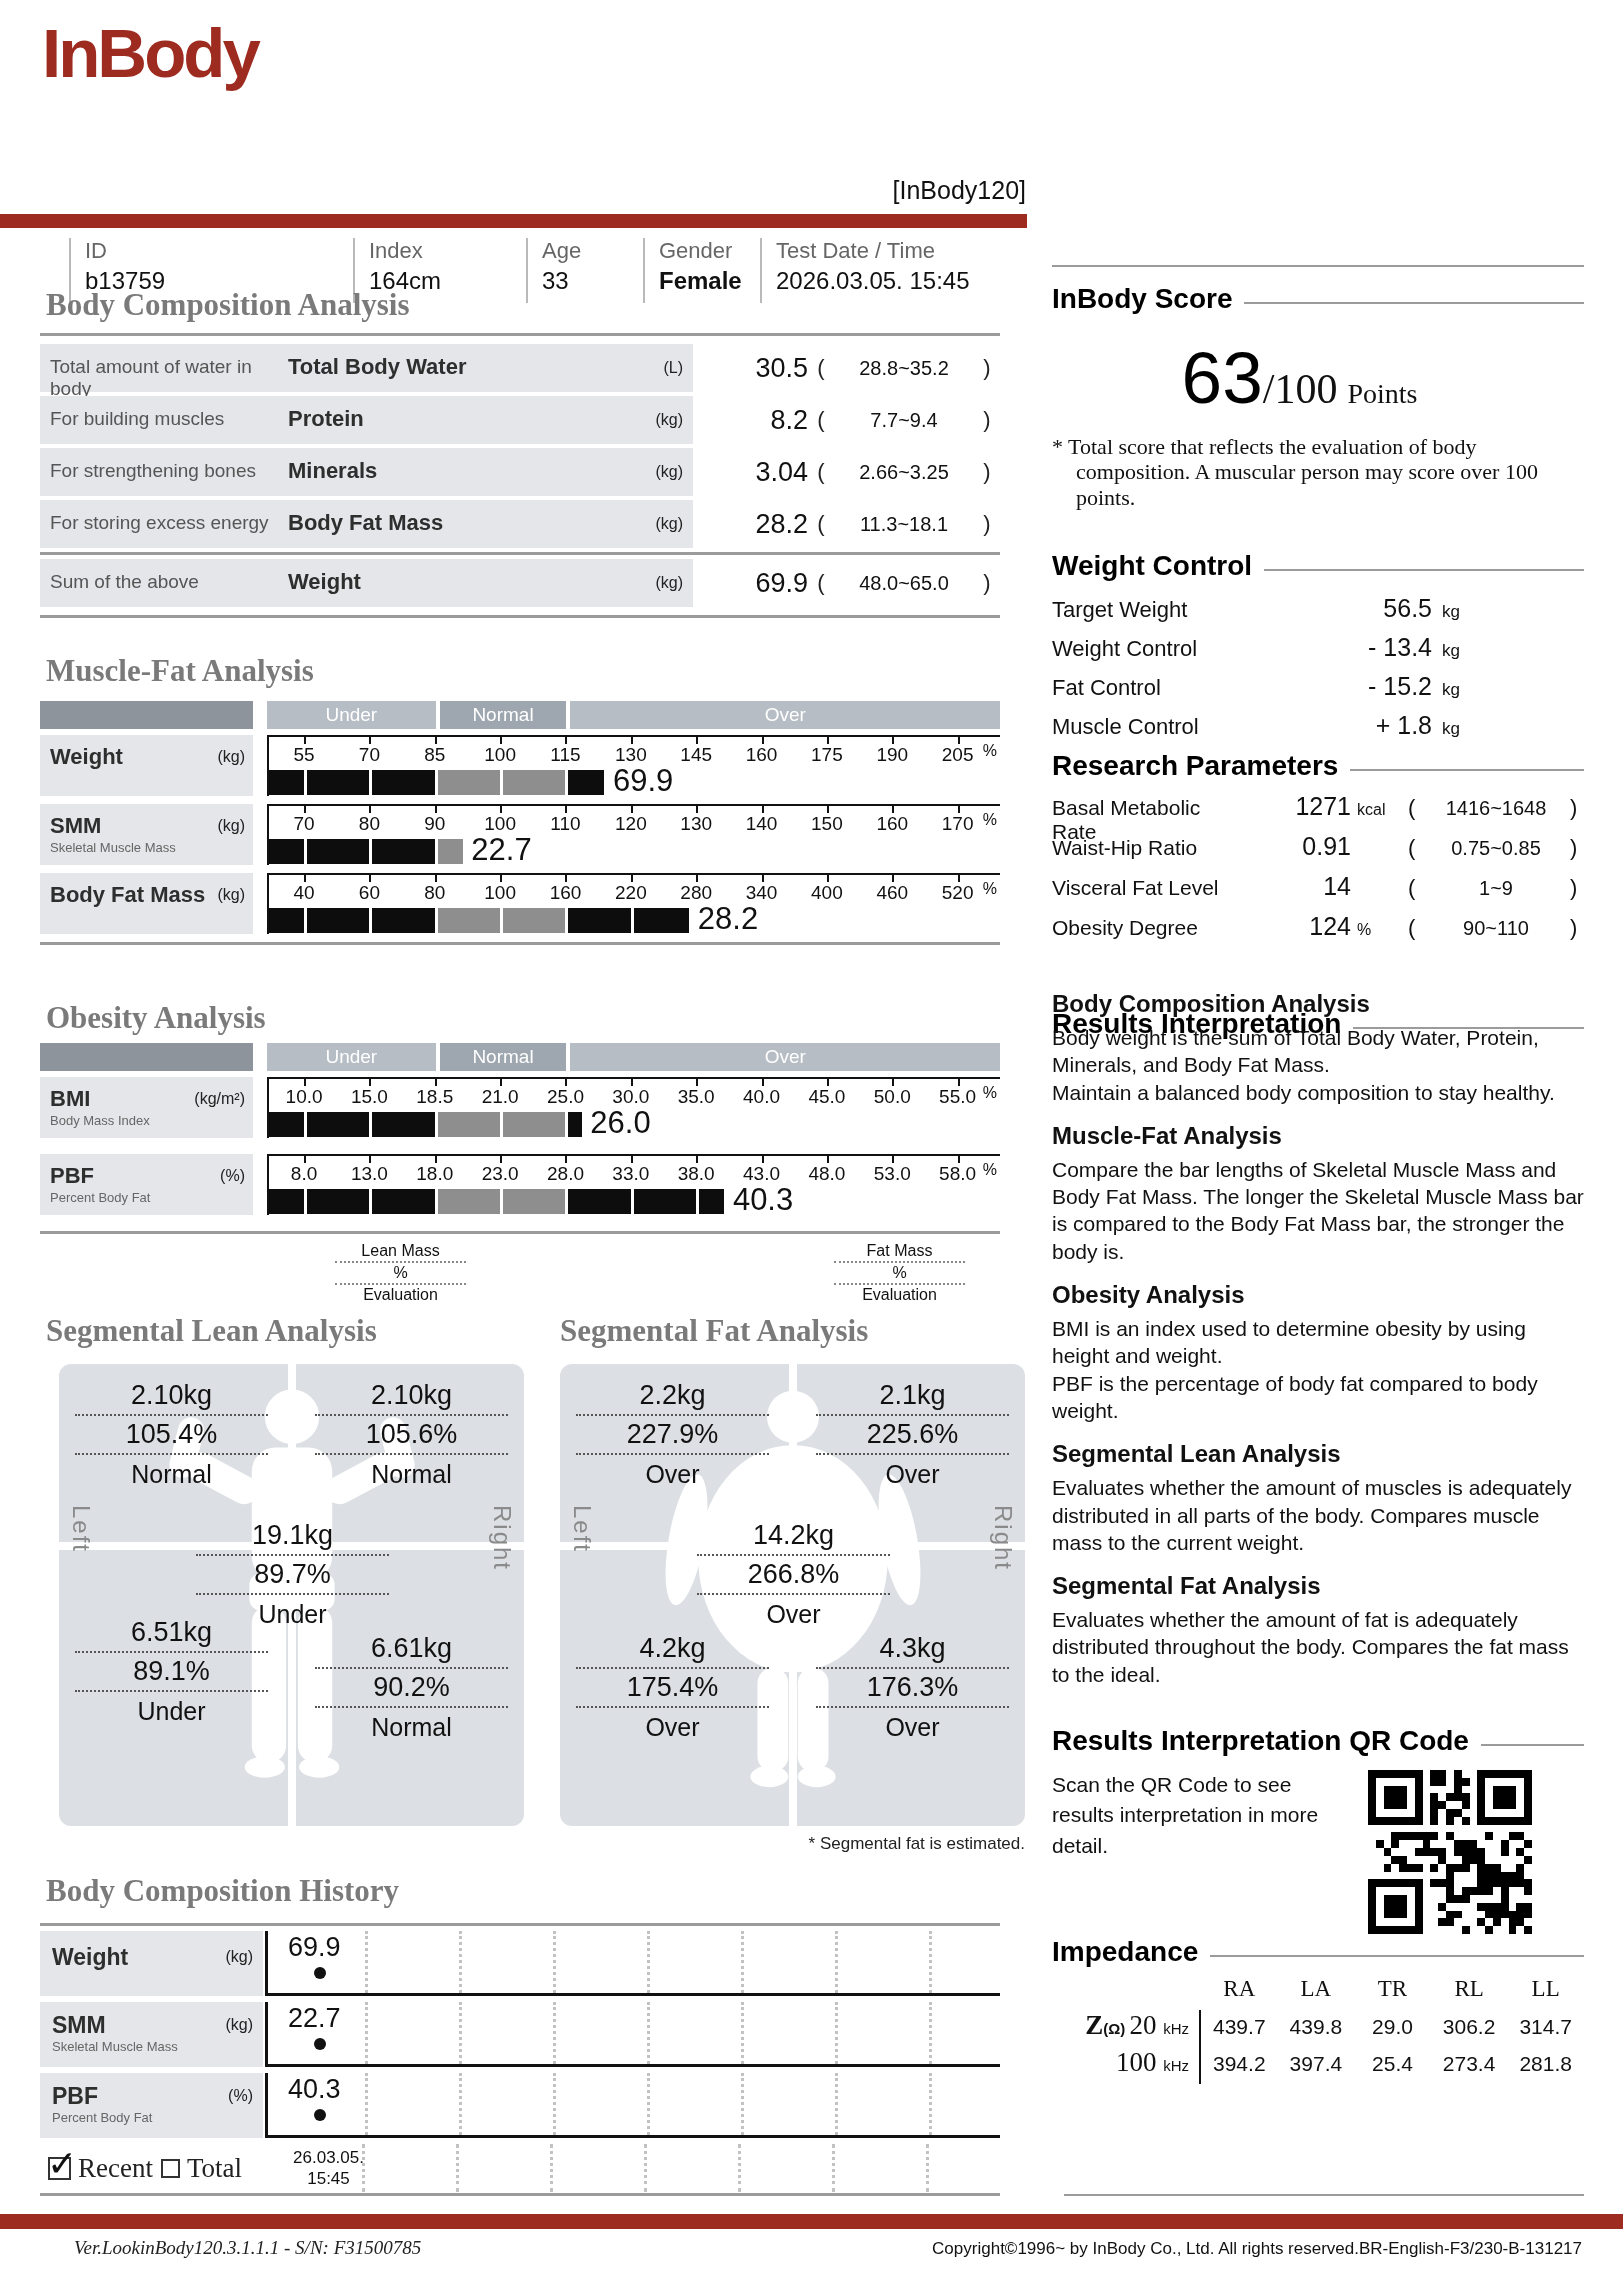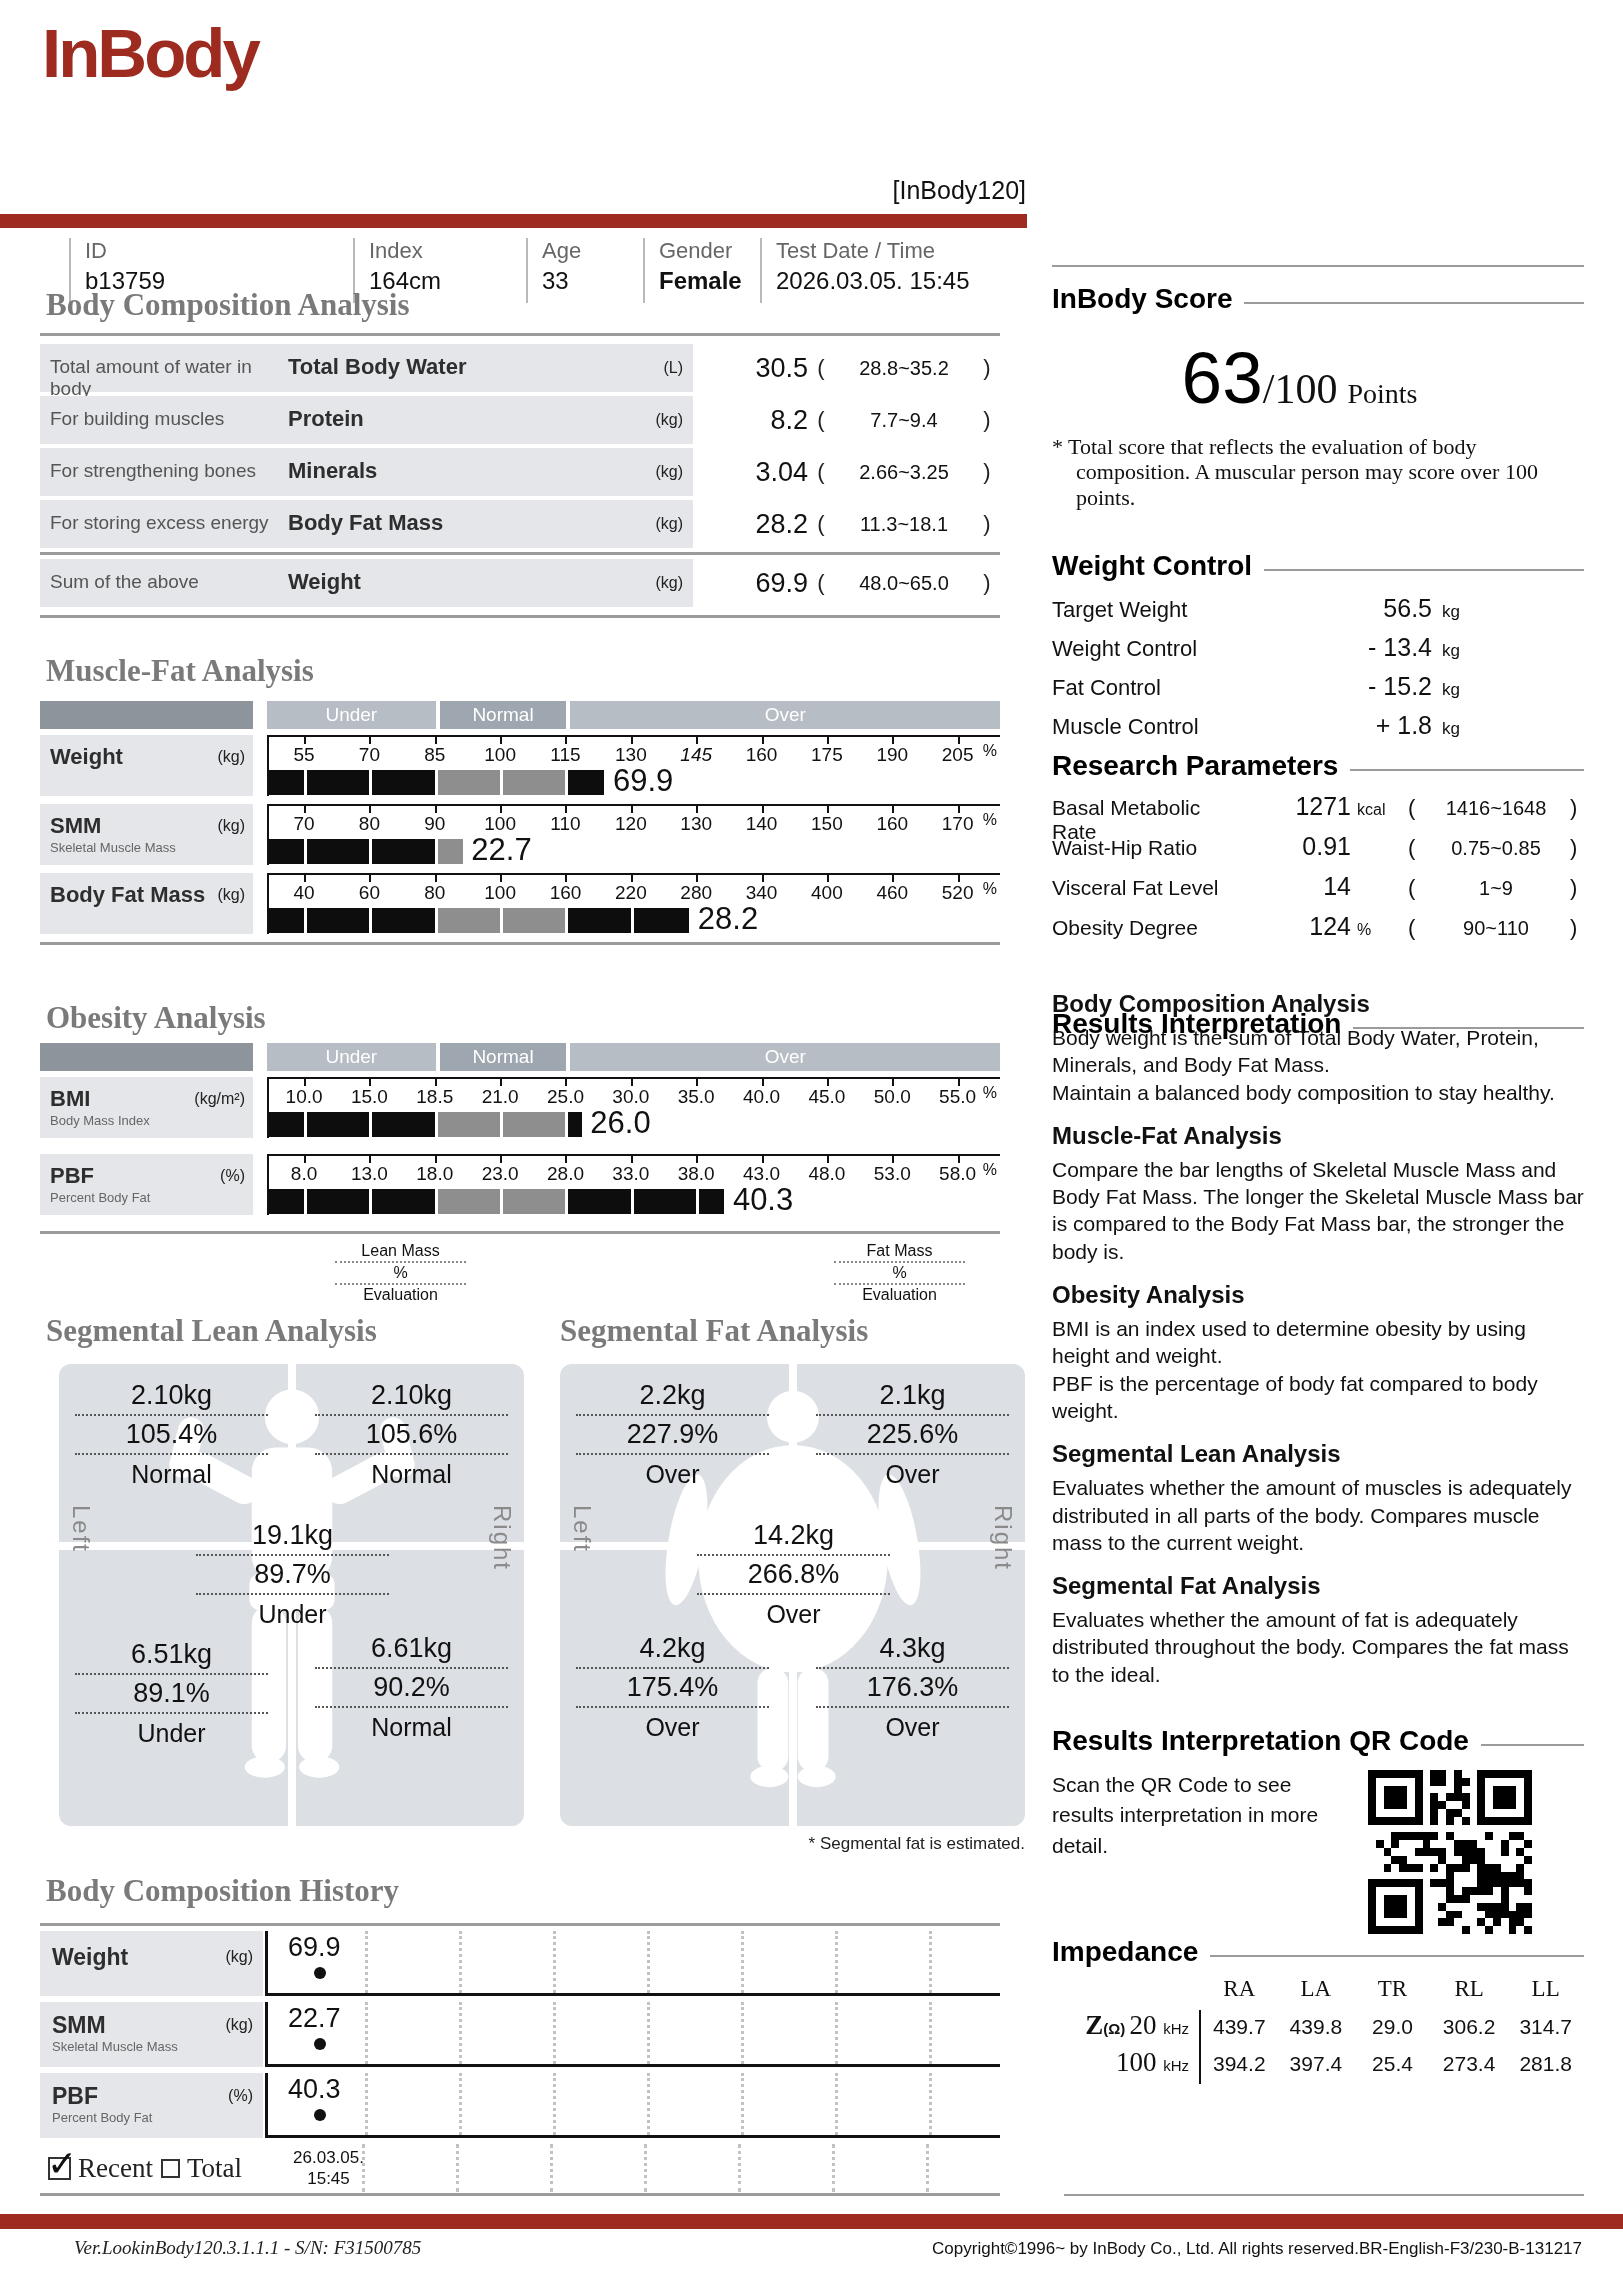--- a/index.html
+++ b/index.html
@@ -274,21 +274,21 @@
           <div class="ticklabel" style="left: 13.74%;">70</div>
           <div class="tickmark" style="left: 22.68%;"></div>
           <div class="ticklabel" style="left: 22.68%;">85</div>
           <div class="tickmark" style="left: 31.62%;"></div>
           <div class="ticklabel" style="left: 31.62%;">100</div>
           <div class="tickmark" style="left: 40.56%;"></div>
           <div class="ticklabel" style="left: 40.56%;">115</div>
           <div class="tickmark" style="left: 49.5%;"></div>
           <div class="ticklabel" style="left: 49.5%;">130</div>
           <div class="tickmark" style="left: 58.44%;"></div>
-          <div class="ticklabel" style="left: 58.44%; font-style: italic;">145</div>
+          <div class="ticklabel" style="left: 58.44%;">145</div>
           <div class="tickmark" style="left: 67.38%;"></div>
           <div class="ticklabel" style="left: 67.38%;">160</div>
           <div class="tickmark" style="left: 76.32%;"></div>
           <div class="ticklabel" style="left: 76.32%;">175</div>
           <div class="tickmark" style="left: 85.26%;"></div>
           <div class="ticklabel" style="left: 85.26%;">190</div>
           <div class="tickmark" style="left: 94.2%;"></div>
           <div class="ticklabel" style="left: 94.2%;">205</div>
           <div class="pct-label">%</div>
           <div class="bar">
@@ -531,21 +531,21 @@
     <div class="seg-block" style="right:16px;top:16px;">
       <div class="sv">2.10kg</div>
       <div class="sp">105.6%</div>
       <div class="se">Normal</div>
     </div>
     <div class="seg-block" style="left:137px;top:156px;">
       <div class="sv">19.1kg</div>
       <div class="sp">89.7%</div>
       <div class="se">Under</div>
     </div>
-    <div class="seg-block" style="left:16px;top:275px;">
+    <div class="seg-block" style="left:16px;top:253px;">
       <div class="sv">6.51kg</div>
       <div class="sp">89.1%</div>
       <div class="se">Under</div>
     </div>
     <div class="seg-block" style="right:16px;top:269px;">
       <div class="sv">6.61kg</div>
       <div class="sp">90.2%</div>
       <div class="se">Normal</div>
     </div>
   </div>

